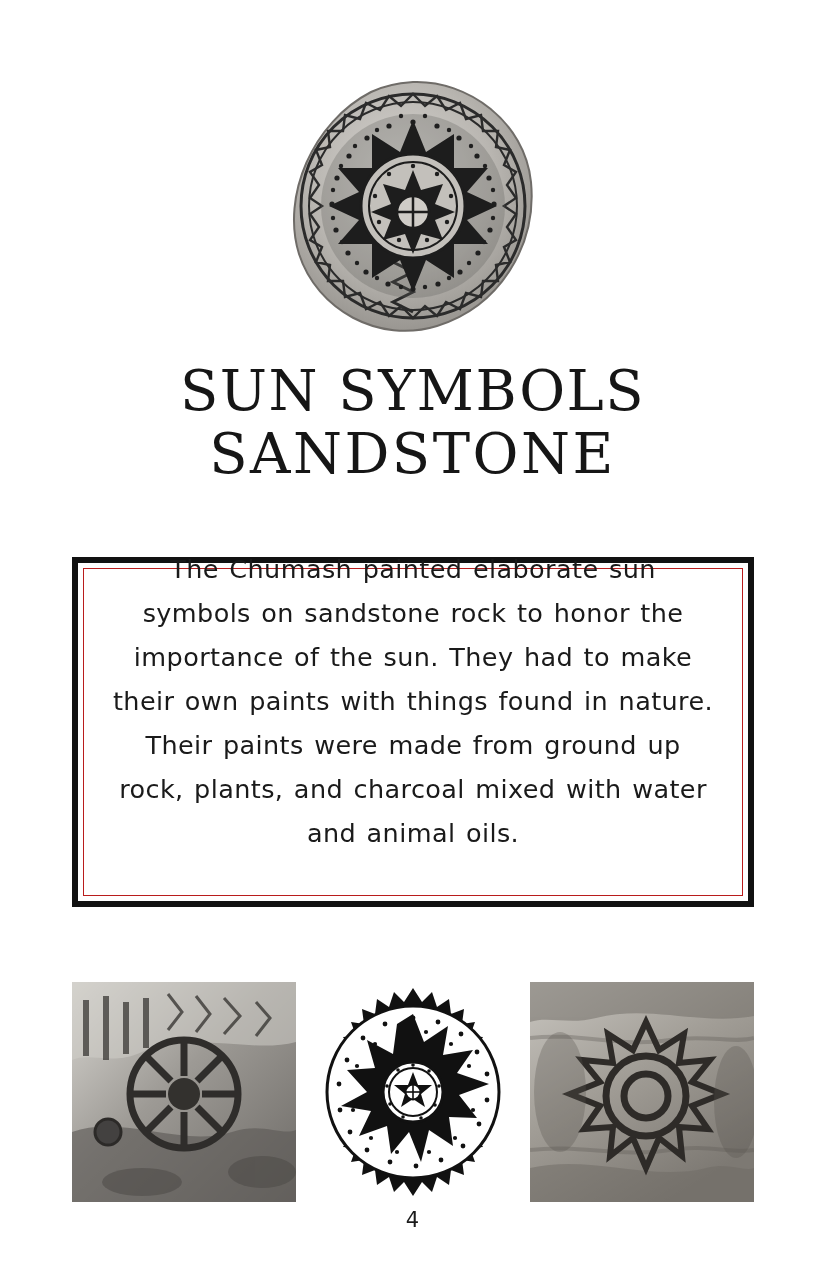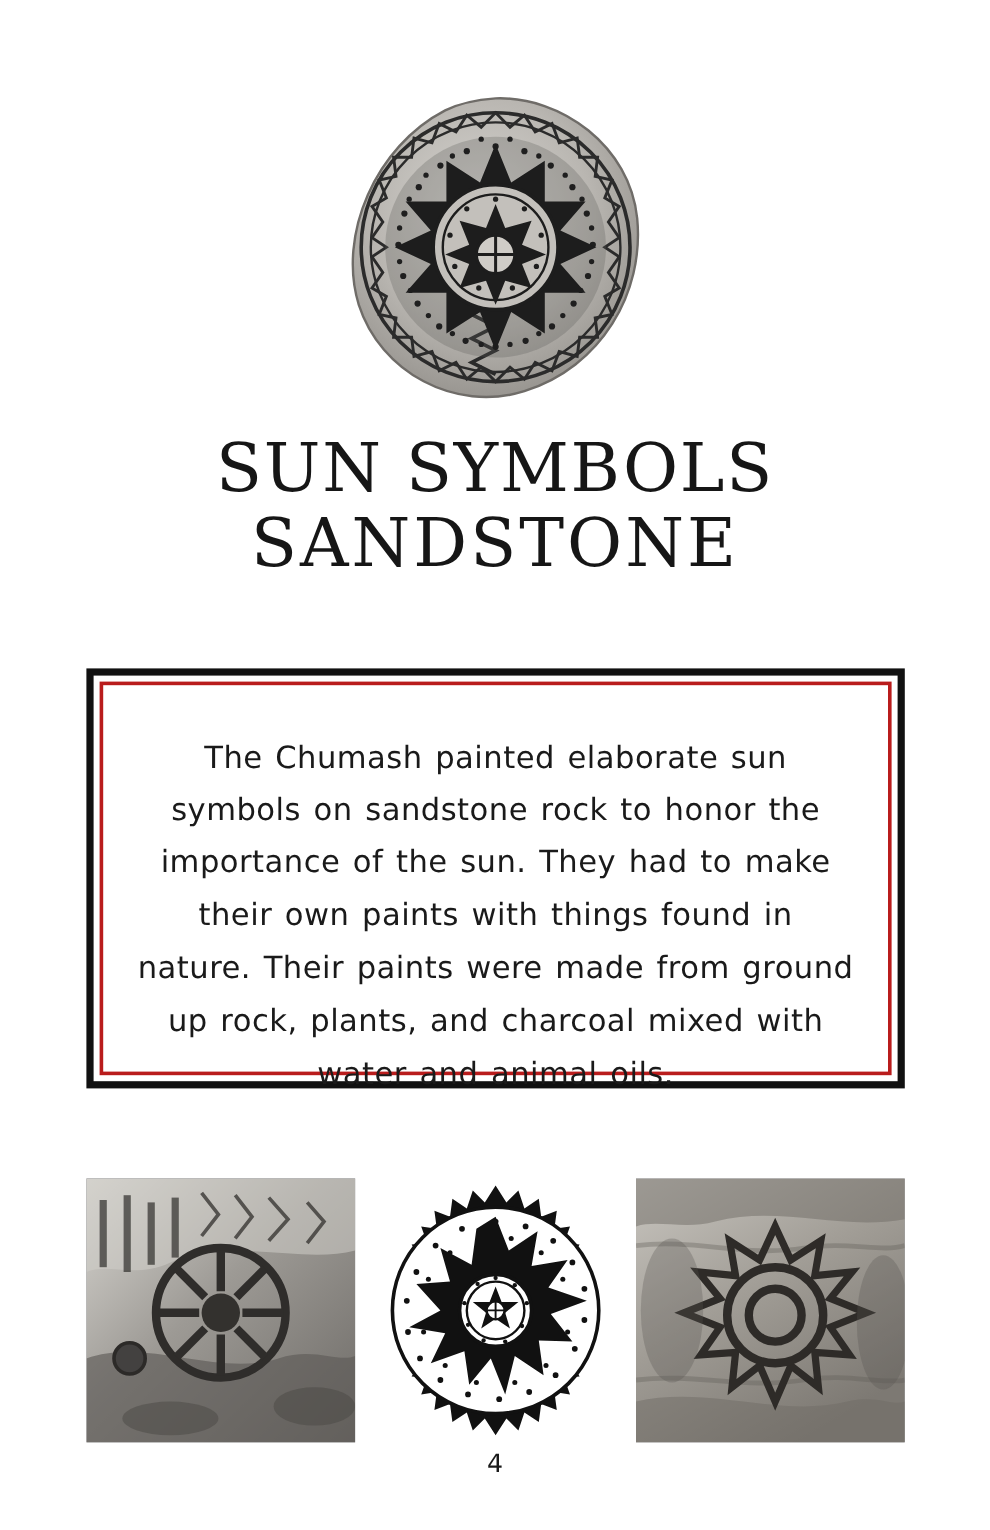--- a/index.html
+++ b/index.html
@@ -65,24 +65,24 @@
     left: 72px;
     width: 682px;
     height: 350px;
     border: 6px solid #111111;
     background: #ffffff;
     box-sizing: border-box;
   }
   .textbox-inner {
     position: absolute;
     inset: 5px;
-    border: 3px solid #b91c1c;
+    border: 1px solid #b91c1c;
     box-sizing: border-box;
     display: flex;
-    align-items: flex-start;
+    align-items: flex-end;
     justify-content: center;
     padding: 14px 28px;
   }
   .body-text {
     font-family: "DejaVu Sans", sans-serif;
     font-size: 25.5px;
     line-height: 1.72;
     text-align: center;
     color: #1a1a1a;
     letter-spacing: 0.4px;

